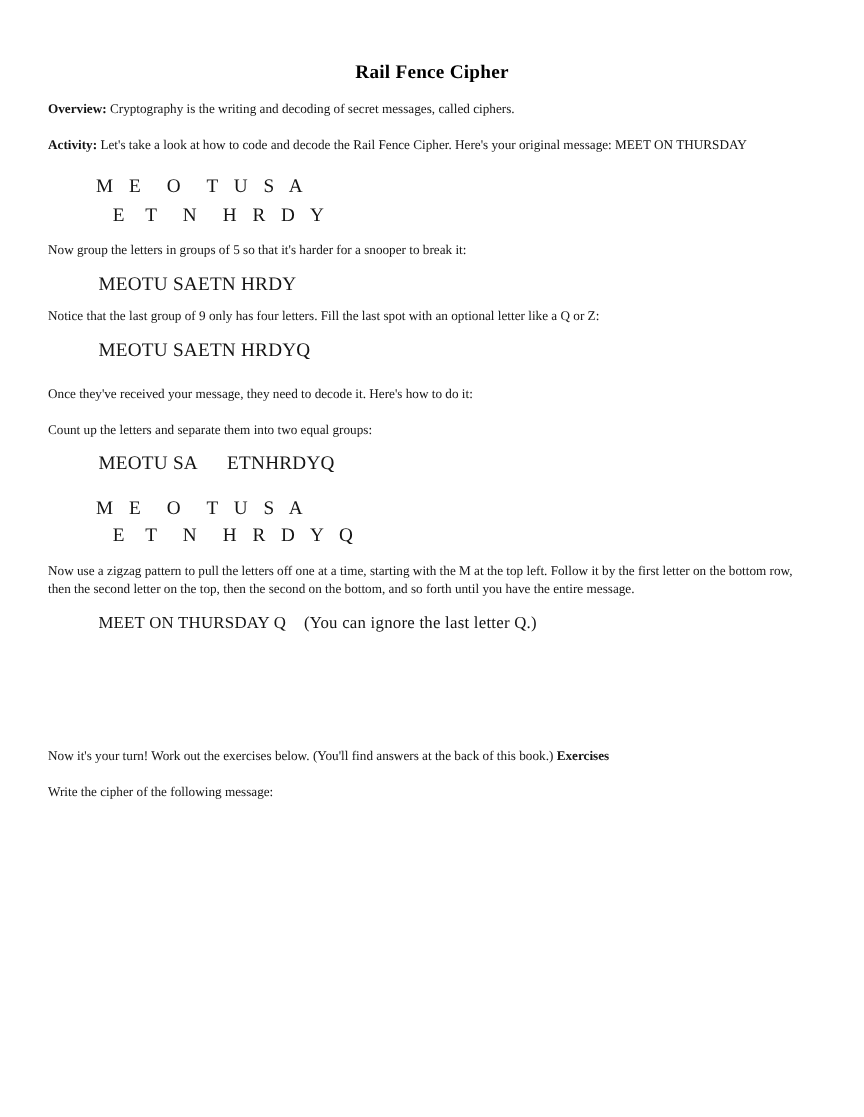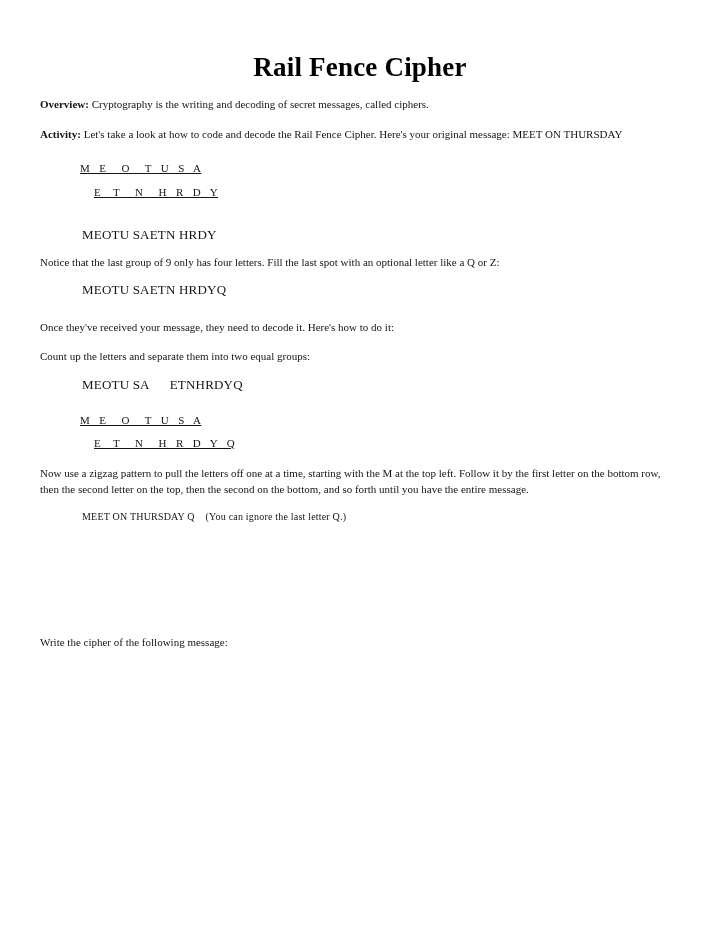--- a/index.html
+++ b/index.html
@@ -21,21 +21,21 @@
     height: 931px;
     background: #ffffff;
     box-sizing: border-box;
     padding: 0 40px;
   }
   .doc-title {
     margin: 0;
     padding-top: 52px;
     text-align: center;
     font-family: "Liberation Serif", "DejaVu Serif", serif;
-    font-size: 27px;
+    font-size: 16px;
     font-weight: bold;
     letter-spacing: 0.2px;
     color: #000000;
   }
   .para {
     font-size: 11px;
     line-height: 15.5px;
     margin: 0;
     padding: 0;
     color: #141414;
@@ -52,46 +52,45 @@
   .spacer-6  { height: 6px; }
   .spacer-4  { height: 4px; }
   .spacer-big { height: 96px; }
 
   
   .rail-block {
     margin: 0;
     padding: 0;
   }
   .rail-row {
-    font-size: 11px;
+    font-size: 16px;
     line-height: 17px;
     white-space: pre;
     color: #141414;
     font-family: "Liberation Serif", "DejaVu Serif", serif;
     letter-spacing: 0.3px;
-    text-decoration: underline;
   }
   .rail-row.top {
     padding-left: 40px;
   }
   .rail-row.bottom {
     padding-left: 54px;
   }
 
   
   .cipher-line {
-    font-size: 13px;
+    font-size: 16px;
     line-height: 15.5px;
     white-space: pre;
     padding-left: 42px;
     color: #141414;
     letter-spacing: 0.2px;
   }
   .answer-line {
-    font-size: 10px;
+    font-size: 14px;
     line-height: 15.5px;
     white-space: pre;
     padding-left: 42px;
     color: #141414;
     letter-spacing: 0.2px;
   }
   .tail-bold {
     font-weight: bold;
   }
 </style>
@@ -116,20 +115,21 @@
   <div class="spacer-4"></div>
 
   <div class="rail-block">
     <div class="rail-row top">M   E     O     T   U   S   A</div>
     <div class="spacer-7"></div>
     <div class="rail-row bottom">E    T     N     H   R   D   Y</div>
   </div>
 
   <div class="spacer-14"></div>
 
+  <p class="para">Now group the letters in groups of 5 so that it's harder for a snooper to break it:</p>
 
   <div class="spacer-12"></div>
 
   <div class="cipher-line">MEOTU SAETN HRDY</div>
 
   <div class="spacer-12"></div>
 
   <p class="para">Notice that the last group of 9 only has four letters. Fill the last spot with an optional letter like a Q or Z:</p>
 
   <div class="spacer-12"></div>
@@ -165,18 +165,19 @@
   <div class="spacer-14"></div>
 
   <p class="para">Now use a zigzag pattern to pull the letters off one at a time, starting with the M at the top left. Follow it by the first letter on the bottom row, then the second letter on the top, then the second on the bottom, and so forth until you have the entire message.</p>
 
   <div class="spacer-12"></div>
 
   <div class="answer-line">MEET ON THURSDAY Q    (You can ignore the last letter Q.)</div>
 
   <div class="spacer-big"></div>
 
+  <p class="para"><span>Now it's your turn! Work out the exercises below. (You'll find answers at the back of this book.) </span><span class="tail-bold">Exercises</span></p>
 
   <div class="spacer-14"></div>
 
   <p class="para">Write the cipher of the following message:</p>
 
 </div>
 
 </body></html>

